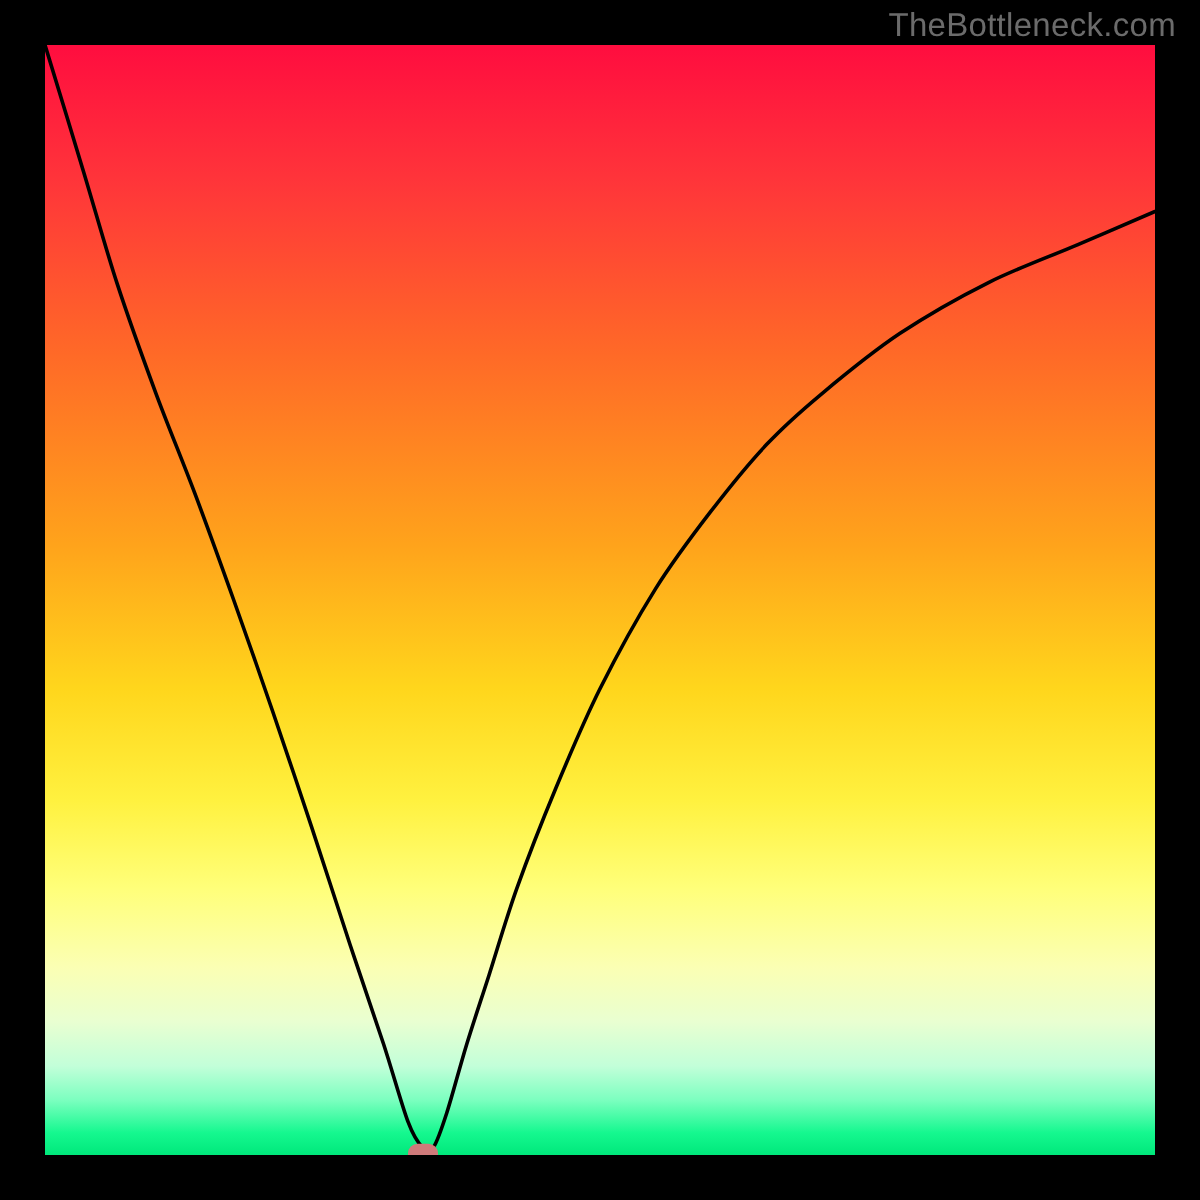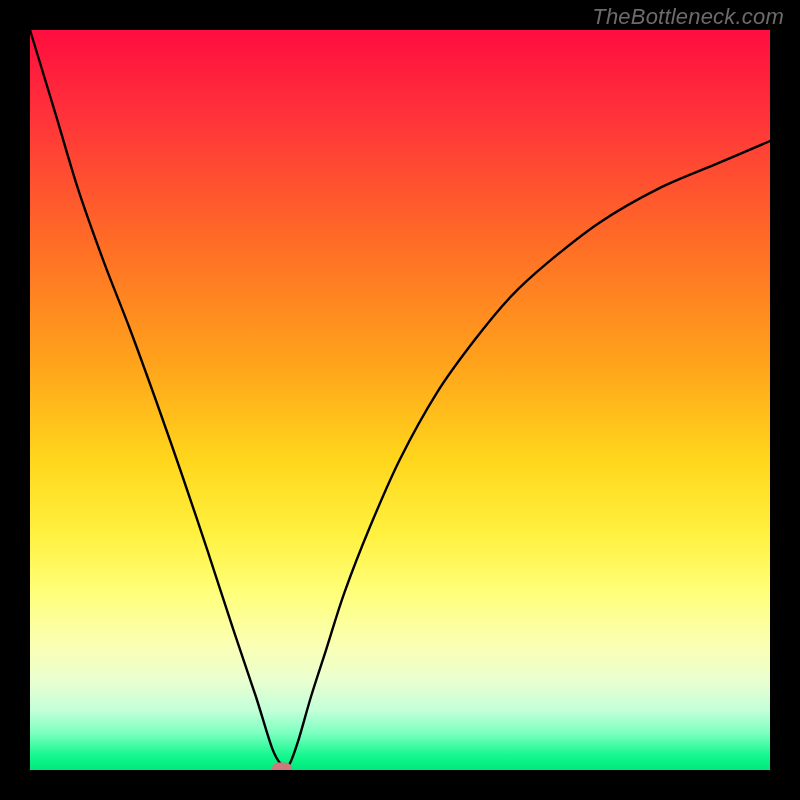--- a/index.html
+++ b/index.html
@@ -19,21 +19,20 @@
   }
   .watermark {
     position: absolute;
     top: 4px;
     right: 16px;
     color: #6b6b6b;
     font-size: 22px;
     font-weight: 500;
     z-index: 50;
     letter-spacing: 0.2px;
-    font-style: italic;
   }
   .plot-area {
     position: absolute;
     left: 30px;
     top: 30px;
     width: 740px;
     height: 740px;
     overflow: hidden;
     background: linear-gradient(to bottom,
       #ff0d3f 0%,

